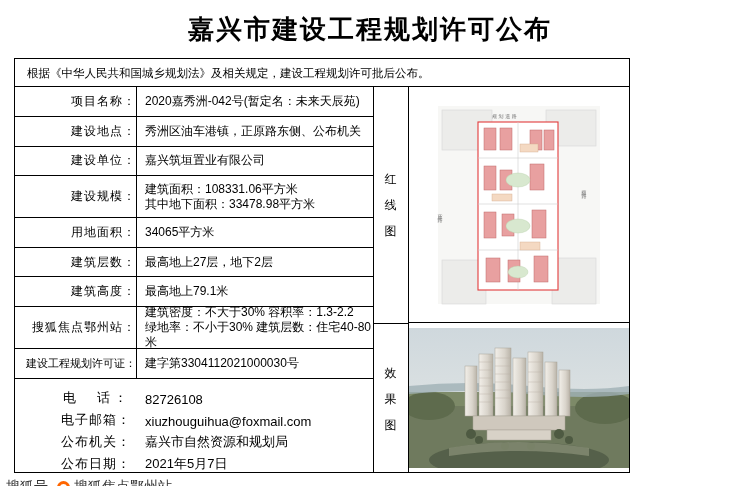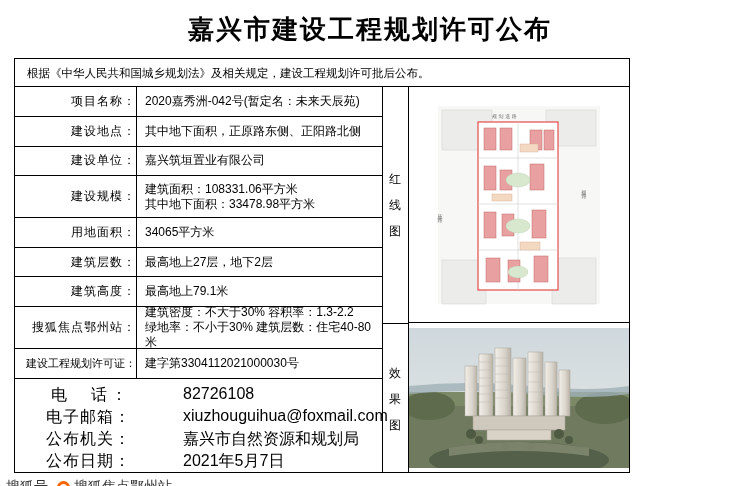--- a/index.html
+++ b/index.html
@@ -104,23 +104,22 @@
   .r9 .lbl { width: 122px; font-size: 11px; letter-spacing: 0; }
 
   .contact {
     flex: 1;
     box-sizing: border-box;
     padding-top: 6px;
   }
   .crow {
     display: flex;
     height: 22px;
-    align-items: flex-start;
-    font-size: 16px;
-    gap: 38px;
+    align-items: flex-end;
+    font-size: 13px;
   }
   .ckey {
     width: 122px;
     min-width: 122px;
     text-align: right;
     padding-right: 6px;
     box-sizing: border-box;
     letter-spacing: 4px;
   }
   .ckey.tight { letter-spacing: 1px; }
@@ -243,21 +242,21 @@
         <div class="row r1">
           <div class="lbl">项目名称：</div>
           <div class="val">
             <div class="line">2020嘉秀洲-042号(暂定名：未来天辰苑)</div>
           </div>
         </div>
 
         <div class="row r2">
           <div class="lbl">建设地点：</div>
           <div class="val">
-            <div class="line">其中地下面积，正原路东侧、正阳路北侧</div>
+            <div class="line">秀洲区油车港镇，正原路东侧、公布机关</div>
           </div>
         </div>
 
         <div class="row r3">
           <div class="lbl">建设单位：</div>
           <div class="val">
             <div class="line">嘉兴筑垣置业有限公司</div>
           </div>
         </div>
 

